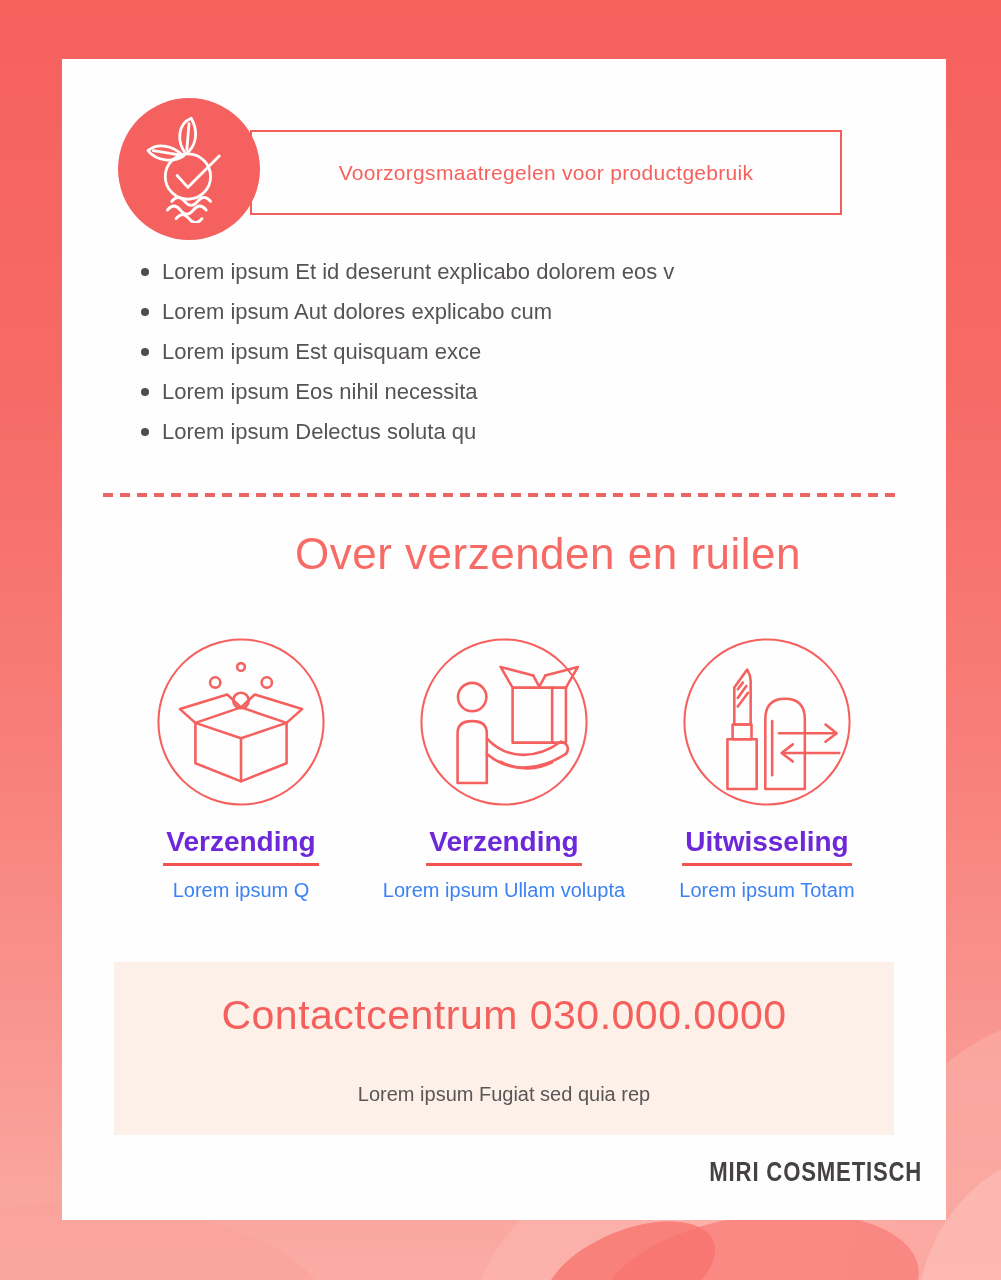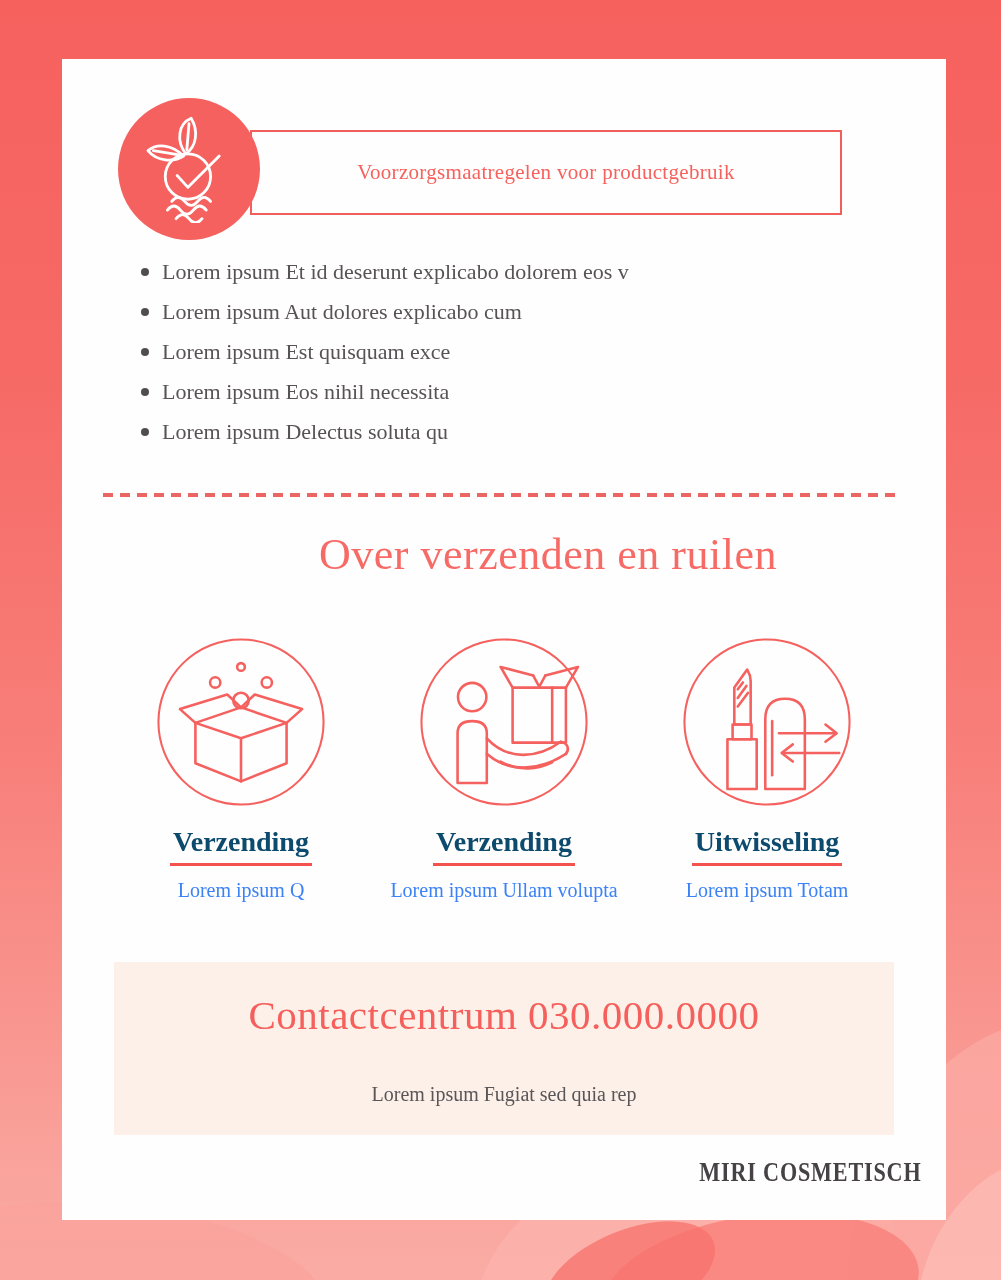--- a/index.html
+++ b/index.html
@@ -23,21 +23,20 @@
   .petal-d { left: -90px; top: 1205px; width: 420px; height: 170px; background: #faa29b; transform: rotate(7deg); opacity: .7; }
   .petal-e { left: 540px; top: 1230px; width: 180px; height: 90px; background: #f8716c; transform: rotate(-22deg); opacity: .75; }
   .petal-f { left: 930px; top: 1150px; width: 160px; height: 240px; background: #fcbcb4; transform: rotate(30deg); opacity: .8; }
 
   .card {
     position: absolute;
     left: 62px; top: 59px;
     width: 884px; height: 1161px;
     background: #fffefe;
     z-index: 2;
-    font-family: Liberation Serif, serif;
   }
 
   
   .badge {
     position: absolute; left: 56px; top: 39px;
     width: 142px; height: 142px;
     background: #f4615e; border-radius: 50%;
     display: flex; align-items: center; justify-content: center;
     z-index: 3;
   }
@@ -80,21 +79,21 @@
 
   
   .ship-row {
     position: absolute; left: 0; top: 577px; width: 884px;
     display: flex; justify-content: center; gap: 13px;
   }
   .ship-card { width: 250px; display: flex; flex-direction: column; align-items: center; }
   .ship-card .ring { width: 172px; height: 172px; }
   .ship-label {
     margin-top: 18px;
-    color: #0c4a6e; font-size: 28px; font-weight: bold;
+    color: #6d28d9; font-size: 28px; font-weight: bold;
     border-bottom: 3px solid #f4524e;
     padding: 0 3px 5px;
     text-decoration: none; display: inline-block;
     cursor: pointer;
   }
   .ship-desc { margin-top: 13px; color: #3b82f6; font-size: 20px; }
 
   
   .contact {
     position: absolute; left: 52px; top: 903px;

